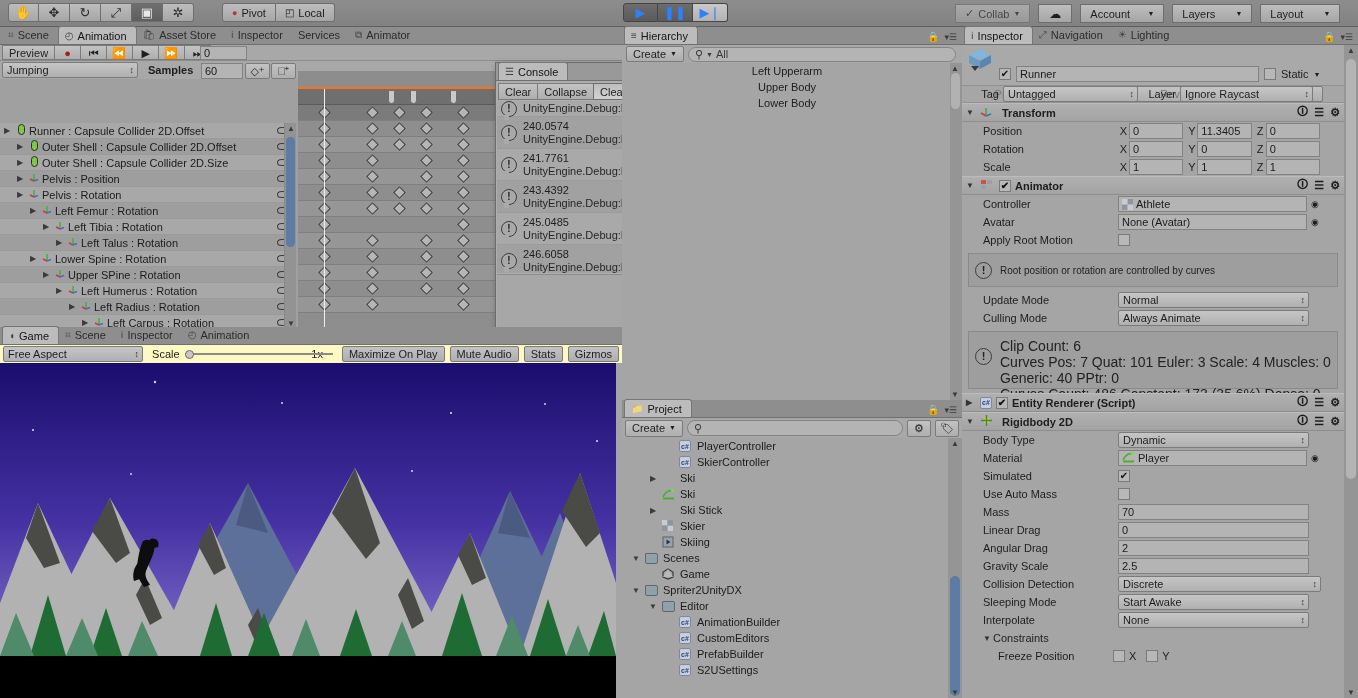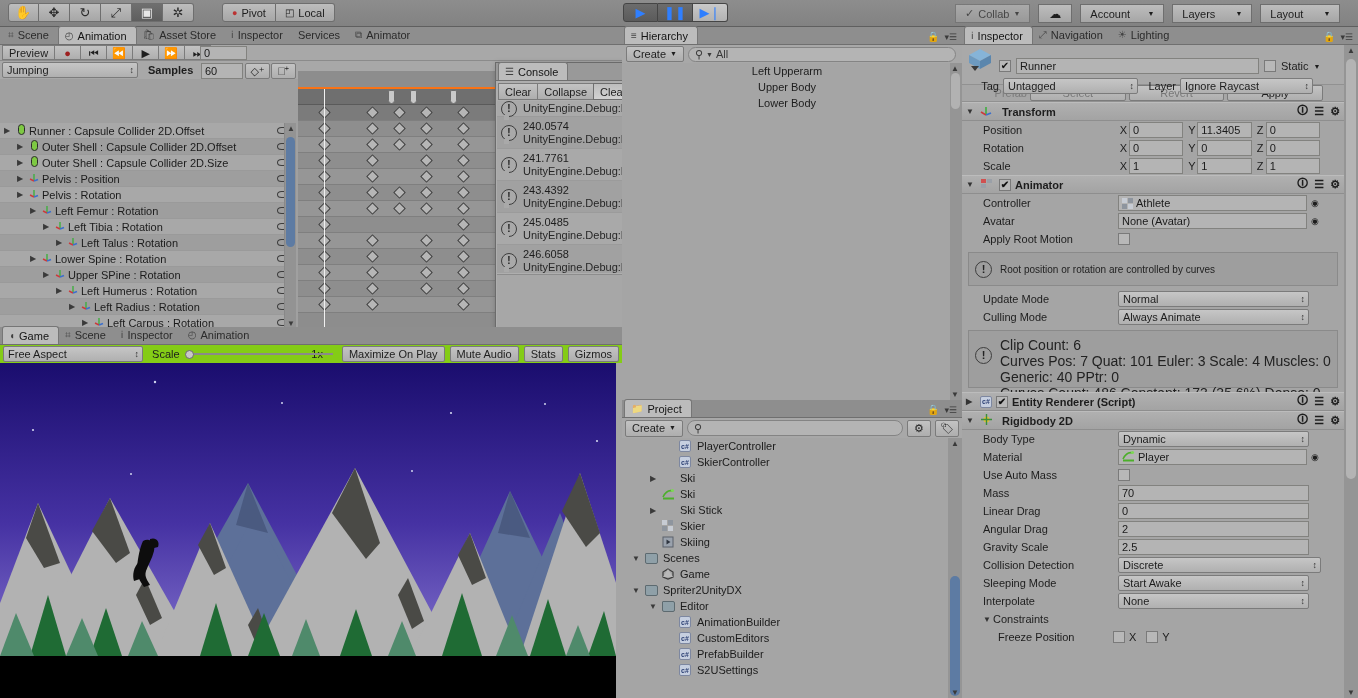--- a/index.html
+++ b/index.html
@@ -219,21 +219,21 @@
   #proj-vscroll .up,#proj-vscroll .dn{position:absolute;left:3px;font-size:8px;color:#3a3a3a;}
   #proj-vscroll .up{top:1px;} #proj-vscroll .dn{bottom:1px;}
 
   
   #inspector { left: 962px; top: 27px; width: 396px; height: 671px; background:#a5a5a5; }
   #insp-body { position:absolute; left:0; top:18px; width:382px; bottom:0; overflow:hidden; }
   #insp-vscroll{ position:absolute; right:0; top:18px; width:14px; bottom:0; background:#959595;}
   #insp-vscroll .thumb{position:absolute;left:2px;top:14px;width:10px;height:420px;background:#b4b4b4;border-radius:5px;}
   #insp-vscroll .up,#insp-vscroll .dn{position:absolute;left:3px;font-size:8px;color:#3a3a3a;}
   #insp-vscroll .up{top:1px;} #insp-vscroll .dn{bottom:1px;}
-  .insp-head { height:40px; background:#a9a9a9; border-bottom:1px solid #919191; padding:12px 5px; position:relative;}
+  .insp-head { height:40px; background:#a9a9a9; border-bottom:1px solid #919191; padding:20px 5px; position:relative;}
   .goicon { width:26px;height:24px; position:absolute; left:5px; top:3px;}
   .row { display:flex; align-items:center; height:18px; padding:0 21px; font-size:11px;}
   .comp-header {
     height:19px; display:flex; align-items:center; gap:4px;
     background: linear-gradient(#b0b0b0,#a3a3a3);
     border-top:1px solid #bcbcbc; border-bottom:1px solid #8e8e8e;
     padding-left:4px; font-size:11px; font-weight:bold; position:relative;
   }
   .comp-header .tools { position:absolute; right:4px; display:flex; gap:6px; align-items:center; font-size:11px;}
   .foldout { font-size:8px; color:#333; width:10px; }
@@ -243,21 +243,21 @@
   .helpbox {
     margin:4px 6px; background:#9e9e9e; border:1px solid #8a8a8a;
     display:flex; gap:8px; align-items:flex-start; padding:6px 6px;
     font-size:10px; color:#222; line-height:13px;
   }
   .helpbox .ic { width:17px;height:17px;border-radius:50%;border:1.5px solid #3d3d3d;flex:none;
                  display:flex;align-items:center;justify-content:center;font-size:11px;font-weight:bold;position:relative;}
 
   
   #gameview { left: 0; top: 327px; width: 622px; height: 371px; background:#a5a5a5; }
-  #game-tool { position:absolute; left:0; top:18px; width:622px; height:18px; background:#84cc16; display:flex; align-items:center; gap:5px; padding:0 3px;}
+  #game-tool { position:absolute; left:0; top:18px; width:622px; height:18px; background:#fef9c3; display:flex; align-items:center; gap:5px; padding:0 3px;}
   #game-canvas { position:absolute; left:0; top:36px; width:616px; height:335px; background:#000; overflow:hidden;}
   #scroll-thumb-slider { position:relative; width:148px; height:12px; }
   #scroll-thumb-slider .trk{ position:absolute; left:0; top:5px; width:148px; height:2px; background:#8a8a8a;}
   #scroll-thumb-slider .kn{ position:absolute; left:0; top:2px; width:9px; height:9px; background:#c8c8c8; border:1px solid #6b6b6b; border-radius:50%;}
 </style>
 </head>
 <body>
 
 <div id="root">
 
@@ -1172,20 +1172,24 @@
             <span style="width: 135px;">Material</span>
             <div class="field" style="flex: 1 1 0%; gap: 3px;">
               <span><svg width="13" height="12" viewBox="0 0 13 12">
                   <path d="M1 9 Q5 1 11 3" stroke="#4caf2a" stroke-width="1.6" fill="none"></path>
                   <circle cx="10.5" cy="2.5" r="1.6" fill="#7ed957"></circle>
                   <rect x="1" y="9.5" width="11" height="2" fill="#4caf2a"></rect>
                 </svg></span>
               <span>Player</span>
             </div>
             <span style="width: 16px; text-align: center; font-size: 9px;">◉</span>
+          </div>
+          <div class="row" style="height: 18px;">
+            <span style="width: 135px;">Simulated</span>
+            <span class="cbox on"></span>
           </div>
           <div class="row" style="height: 18px;">
             <span style="width: 135px;">Use Auto Mass</span>
             <span class="cbox"></span>
           </div>
           <div class="row" style="height: 18px;">
             <span style="width: 135px;">Mass</span>
             <div class="field" style="flex: 1 1 0%; margin-right: 14px;">
               <span>70</span>
             </div>

